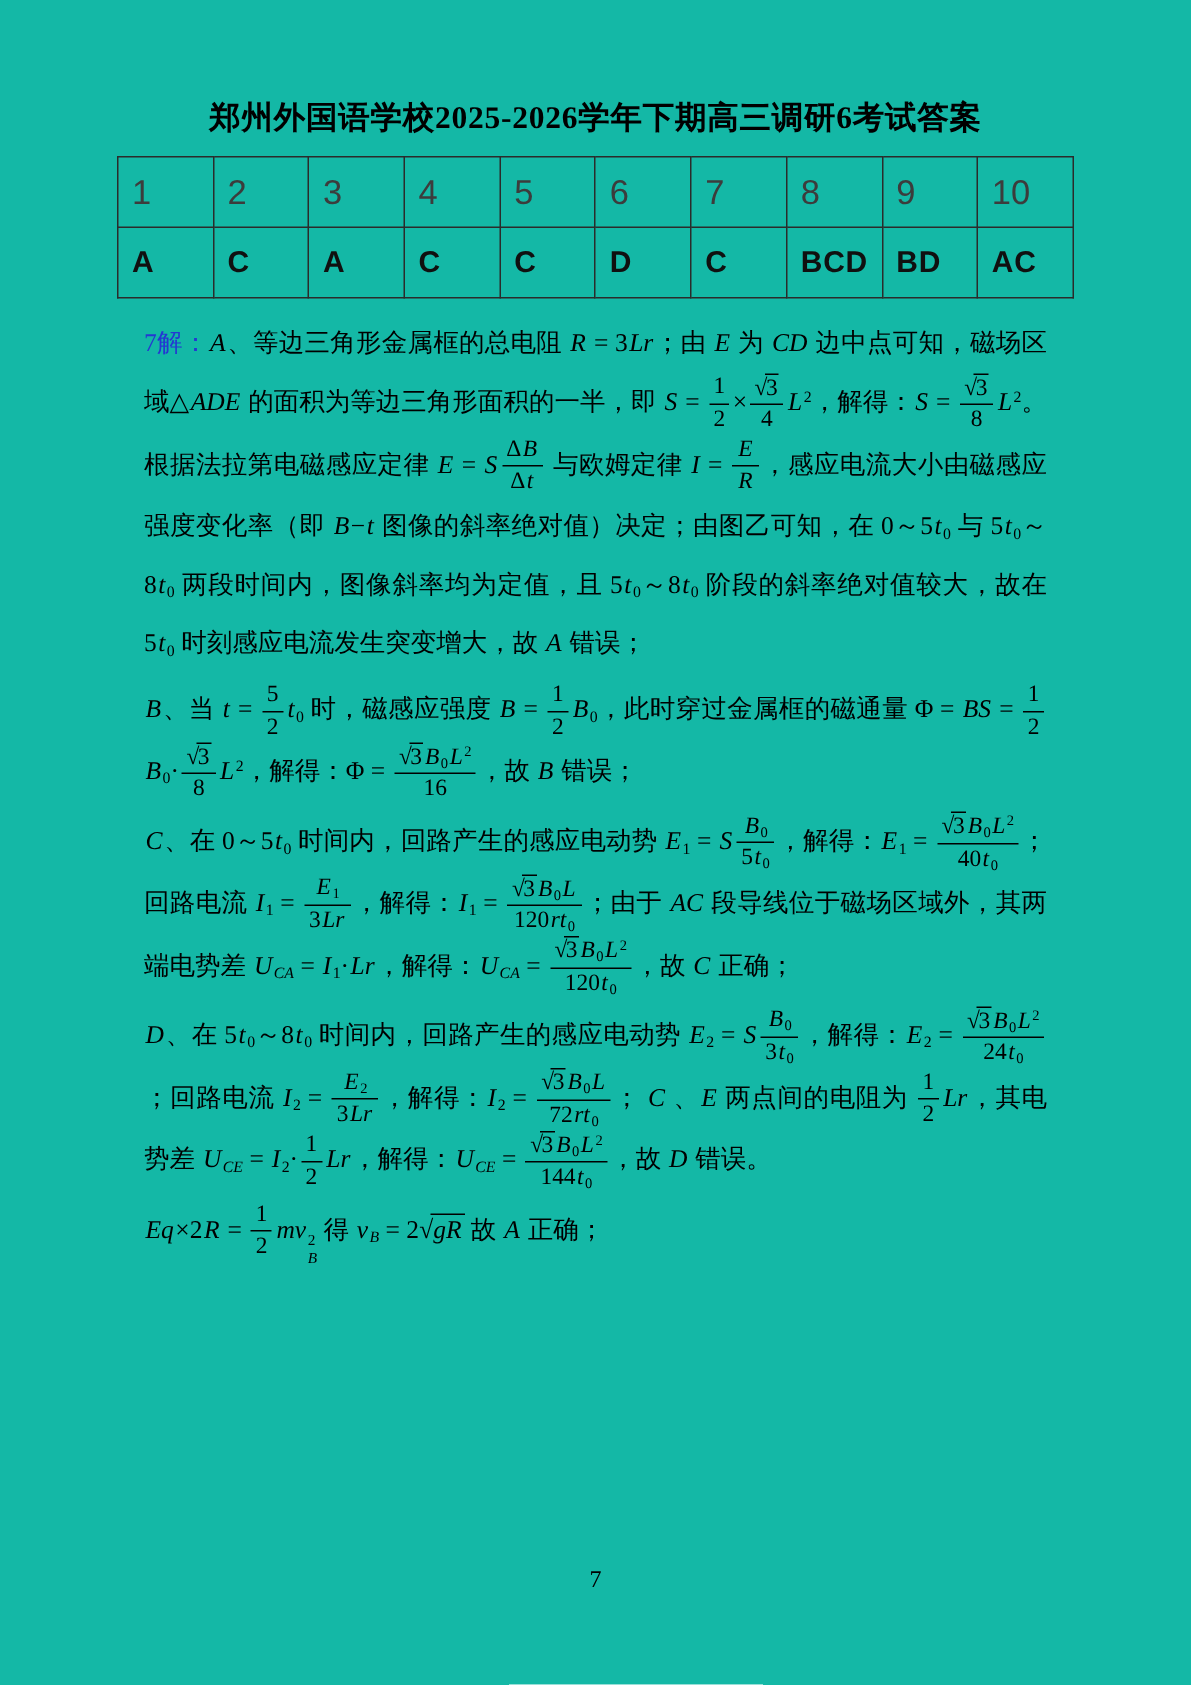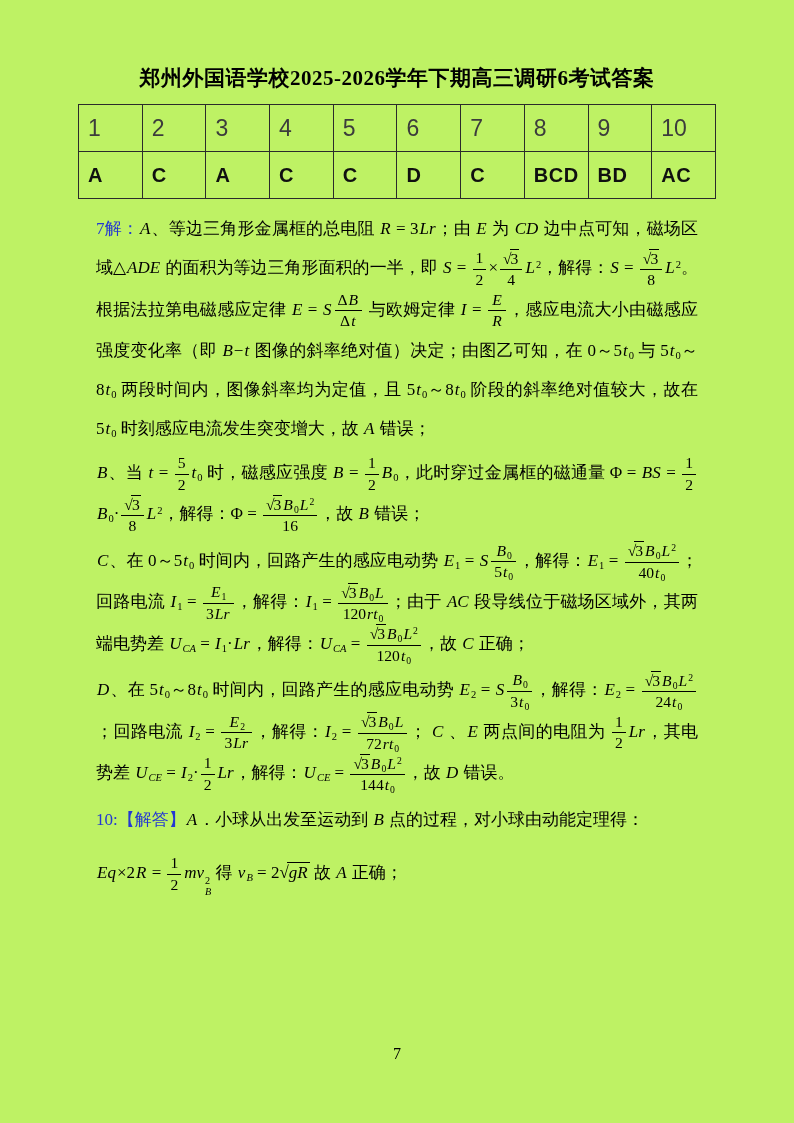--- a/index.html
+++ b/index.html
@@ -1,19 +1,19 @@
 <!DOCTYPE html>
 <html lang="zh"><head>
 <meta charset="utf-8">
 <style>
   html,body{margin:0;padding:0;background:#ffffff;}
   .page{
     position:relative;
     width:794px;height:1123px;
-    background:#bef264;
+    background:#14b8a6;
     box-sizing:border-box;
     padding:64px 78px 0 78px;
     font-family:"Liberation Serif","DejaVu Serif",serif;
     color:#000;
     overflow:hidden;
   }
   .title{
     font-size:21px;
     font-weight:700;
     text-align:center;
@@ -120,21 +120,20 @@
           <td class="ans-cell">AC</td>
         </tr>
     </tbody>
   </table>
 
   <div id="solutions">
       <p class="sol"><span class="blue">7解：</span><span class="mi">A</span><span class="zh">、等边三角形金属框的总电阻 </span><span class="mi">R</span><span class="mn"> = 3</span><span class="mi">Lr</span><span class="zh">；由 </span><span class="mi">E</span><span class="zh"> 为 </span><span class="mi">CD</span><span class="zh"> 边中点可知，磁场区域△</span><span class="mi">ADE</span><span class="zh"> 的面积为等边三角形面积的一半，即 </span><span class="mi">S</span><span class="mn"> = </span><span class="frac"><span class="fn"><span class="mn">1</span></span><span class="fd"><span class="mn">2</span></span></span><span class="mn">×</span><span class="frac"><span class="fn"><span class="sqrt"><span class="rad">√</span><span class="rc"><span class="mn">3</span></span></span></span><span class="fd"><span class="mn">4</span></span></span><span class="mi">L</span><sup>2</sup><span class="zh">，解得：</span><span class="mi">S</span><span class="mn"> = </span><span class="frac"><span class="fn"><span class="sqrt"><span class="rad">√</span><span class="rc"><span class="mn">3</span></span></span></span><span class="fd"><span class="mn">8</span></span></span><span class="mi">L</span><sup>2</sup><span class="zh">。根据法拉第电磁感应定律 </span><span class="mi">E</span><span class="mn"> = </span><span class="mi">S</span><span class="frac"><span class="fn"><span class="mn">Δ</span><span class="mi">B</span></span><span class="fd"><span class="mn">Δ</span><span class="mi">t</span></span></span><span class="zh"> 与欧姆定律 </span><span class="mi">I</span><span class="mn"> = </span><span class="frac"><span class="fn"><span class="mi">E</span></span><span class="fd"><span class="mi">R</span></span></span><span class="zh">，感应电流大小由磁感应强度变化率（即 </span><span class="mi">B</span><span class="mn">−</span><span class="mi">t</span><span class="zh"> 图像的斜率绝对值）决定；由图乙可知，在 </span><span class="mn">0～5</span><span class="mi">t</span><sub>0</sub><span class="zh"> 与 </span><span class="mn">5</span><span class="mi">t</span><sub>0</sub><span class="mn">～8</span><span class="mi">t</span><sub>0</sub><span class="zh"> 两段时间内，图像斜率均为定值，且 </span><span class="mn">5</span><span class="mi">t</span><sub>0</sub><span class="mn">～8</span><span class="mi">t</span><sub>0</sub><span class="zh"> 阶段的斜率绝对值较大，故在 </span><span class="mn">5</span><span class="mi">t</span><sub>0</sub><span class="zh"> 时刻感应电流发生突变增大，故 </span><span class="mi">A</span><span class="zh"> 错误；</span></p>
       <p class="sol"><span class="mi">B</span><span class="zh">、当 </span><span class="mi">t</span><span class="mn"> = </span><span class="frac"><span class="fn"><span class="mn">5</span></span><span class="fd"><span class="mn">2</span></span></span><span class="mi">t</span><sub>0</sub><span class="zh"> 时，磁感应强度 </span><span class="mi">B</span><span class="mn"> = </span><span class="frac"><span class="fn"><span class="mn">1</span></span><span class="fd"><span class="mn">2</span></span></span><span class="mi">B</span><sub>0</sub><span class="zh">，此时穿过金属框的磁通量 </span><span class="mn">Φ = </span><span class="mi">BS</span><span class="mn"> = </span><span class="frac"><span class="fn"><span class="mn">1</span></span><span class="fd"><span class="mn">2</span></span></span><span class="mi">B</span><sub>0</sub><span class="mn">·</span><span class="frac"><span class="fn"><span class="sqrt"><span class="rad">√</span><span class="rc"><span class="mn">3</span></span></span></span><span class="fd"><span class="mn">8</span></span></span><span class="mi">L</span><sup>2</sup><span class="zh">，解得：</span><span class="mn">Φ = </span><span class="frac"><span class="fn"><span class="sqrt"><span class="rad">√</span><span class="rc"><span class="mn">3</span></span></span><span class="mi">B</span><sub>0</sub><span class="mi">L</span><sup>2</sup></span><span class="fd"><span class="mn">16</span></span></span><span class="zh">，故 </span><span class="mi">B</span><span class="zh"> 错误；</span></p>
       <p class="sol"><span class="mi">C</span><span class="zh">、在 </span><span class="mn">0～5</span><span class="mi">t</span><sub>0</sub><span class="zh"> 时间内，回路产生的感应电动势 </span><span class="mi">E</span><sub>1</sub><span class="mn"> = </span><span class="mi">S</span><span class="frac"><span class="fn"><span class="mi">B</span><sub>0</sub></span><span class="fd"><span class="mn">5</span><span class="mi">t</span><sub>0</sub></span></span><span class="zh">，解得：</span><span class="mi">E</span><sub>1</sub><span class="mn"> = </span><span class="frac"><span class="fn"><span class="sqrt"><span class="rad">√</span><span class="rc"><span class="mn">3</span></span></span><span class="mi">B</span><sub>0</sub><span class="mi">L</span><sup>2</sup></span><span class="fd"><span class="mn">40</span><span class="mi">t</span><sub>0</sub></span></span><span class="zh">；回路电流 </span><span class="mi">I</span><sub>1</sub><span class="mn"> = </span><span class="frac"><span class="fn"><span class="mi">E</span><sub>1</sub></span><span class="fd"><span class="mn">3</span><span class="mi">Lr</span></span></span><span class="zh">，解得：</span><span class="mi">I</span><sub>1</sub><span class="mn"> = </span><span class="frac"><span class="fn"><span class="sqrt"><span class="rad">√</span><span class="rc"><span class="mn">3</span></span></span><span class="mi">B</span><sub>0</sub><span class="mi">L</span></span><span class="fd"><span class="mn">120</span><span class="mi">rt</span><sub>0</sub></span></span><span class="zh">；由于 </span><span class="mi">AC</span><span class="zh"> 段导线位于磁场区域外，其两端电势差 </span><span class="mi">U</span><sub class="it">CA</sub><span class="mn"> = </span><span class="mi">I</span><sub>1</sub><span class="mn">·</span><span class="mi">Lr</span><span class="zh">，解得：</span><span class="mi">U</span><sub class="it">CA</sub><span class="mn"> = </span><span class="frac"><span class="fn"><span class="sqrt"><span class="rad">√</span><span class="rc"><span class="mn">3</span></span></span><span class="mi">B</span><sub>0</sub><span class="mi">L</span><sup>2</sup></span><span class="fd"><span class="mn">120</span><span class="mi">t</span><sub>0</sub></span></span><span class="zh">，故 </span><span class="mi">C</span><span class="zh"> 正确；</span></p>
       <p class="sol"><span class="mi">D</span><span class="zh">、在 </span><span class="mn">5</span><span class="mi">t</span><sub>0</sub><span class="mn">～8</span><span class="mi">t</span><sub>0</sub><span class="zh"> 时间内，回路产生的感应电动势 </span><span class="mi">E</span><sub>2</sub><span class="mn"> = </span><span class="mi">S</span><span class="frac"><span class="fn"><span class="mi">B</span><sub>0</sub></span><span class="fd"><span class="mn">3</span><span class="mi">t</span><sub>0</sub></span></span><span class="zh">，解得：</span><span class="mi">E</span><sub>2</sub><span class="mn"> = </span><span class="frac"><span class="fn"><span class="sqrt"><span class="rad">√</span><span class="rc"><span class="mn">3</span></span></span><span class="mi">B</span><sub>0</sub><span class="mi">L</span><sup>2</sup></span><span class="fd"><span class="mn">24</span><span class="mi">t</span><sub>0</sub></span></span><span class="zh">；回路电流 </span><span class="mi">I</span><sub>2</sub><span class="mn"> = </span><span class="frac"><span class="fn"><span class="mi">E</span><sub>2</sub></span><span class="fd"><span class="mn">3</span><span class="mi">Lr</span></span></span><span class="zh">，解得：</span><span class="mi">I</span><sub>2</sub><span class="mn"> = </span><span class="frac"><span class="fn"><span class="sqrt"><span class="rad">√</span><span class="rc"><span class="mn">3</span></span></span><span class="mi">B</span><sub>0</sub><span class="mi">L</span></span><span class="fd"><span class="mn">72</span><span class="mi">rt</span><sub>0</sub></span></span><span class="zh">； </span><span class="mi">C</span><span class="zh"> 、</span><span class="mi">E</span><span class="zh"> 两点间的电阻为 </span><span class="frac"><span class="fn"><span class="mn">1</span></span><span class="fd"><span class="mn">2</span></span></span><span class="mi">Lr</span><span class="zh">，其电势差 </span><span class="mi">U</span><sub class="it">CE</sub><span class="mn"> = </span><span class="mi">I</span><sub>2</sub><span class="mn">·</span><span class="frac"><span class="fn"><span class="mn">1</span></span><span class="fd"><span class="mn">2</span></span></span><span class="mi">Lr</span><span class="zh">，解得：</span><span class="mi">U</span><sub class="it">CE</sub><span class="mn"> = </span><span class="frac"><span class="fn"><span class="sqrt"><span class="rad">√</span><span class="rc"><span class="mn">3</span></span></span><span class="mi">B</span><sub>0</sub><span class="mi">L</span><sup>2</sup></span><span class="fd"><span class="mn">144</span><span class="mi">t</span><sub>0</sub></span></span><span class="zh">，故 </span><span class="mi">D</span><span class="zh"> 错误。</span></p>
-      <p class="sol"><span class="blue">10:【解答】</span><span class="mi">A</span><span class="zh">．小球从出发至运动到 </span><span class="mi">B</span><span class="zh"> 点的过程，对小球由动能定理得：</span></p>
       <p class="sol"><span class="mi">Eq</span><span class="mn">×2</span><span class="mi">R</span><span class="mn"> = </span><span class="frac"><span class="fn"><span class="mn">1</span></span><span class="fd"><span class="mn">2</span></span></span><span class="mi">mv</span><span class="ss">
           <span>2</span>
           <span>B</span>
         </span><span class="zh"> 得 </span><span class="mi">v</span><sub class="it">B</sub><span class="mn"> = 2</span><span class="sqrt"><span class="rad">√</span><span class="rc"><span class="mi">gR</span></span></span><span class="zh"> 故 </span><span class="mi">A</span><span class="zh"> 正确；</span></p>
     </div>
 
   <div class="page-number">7</div>
 
 </div>
 

